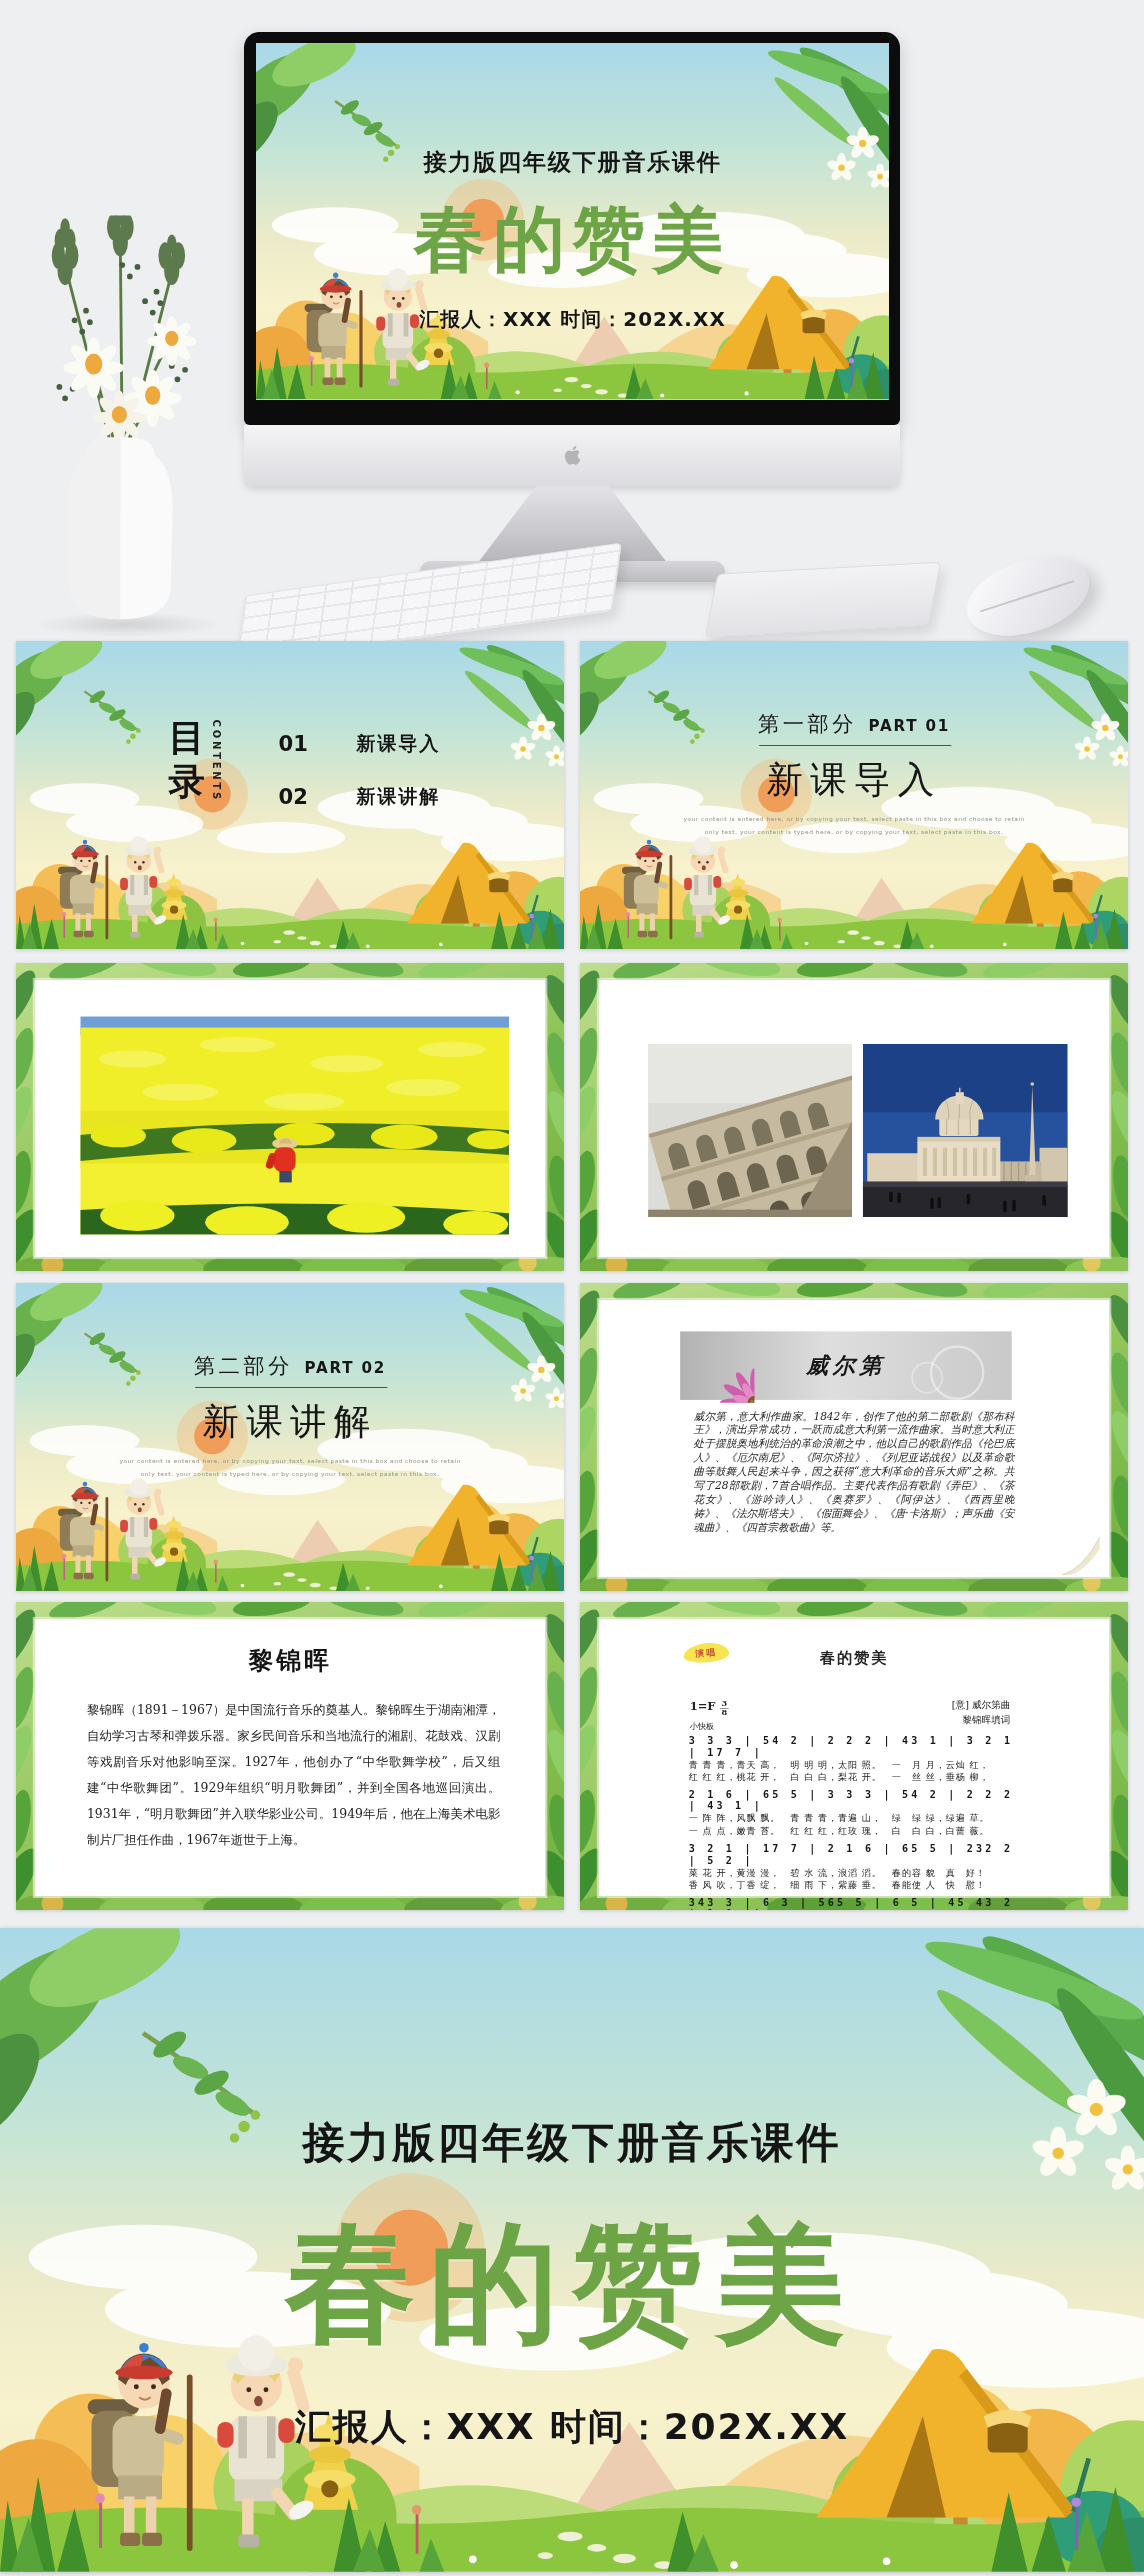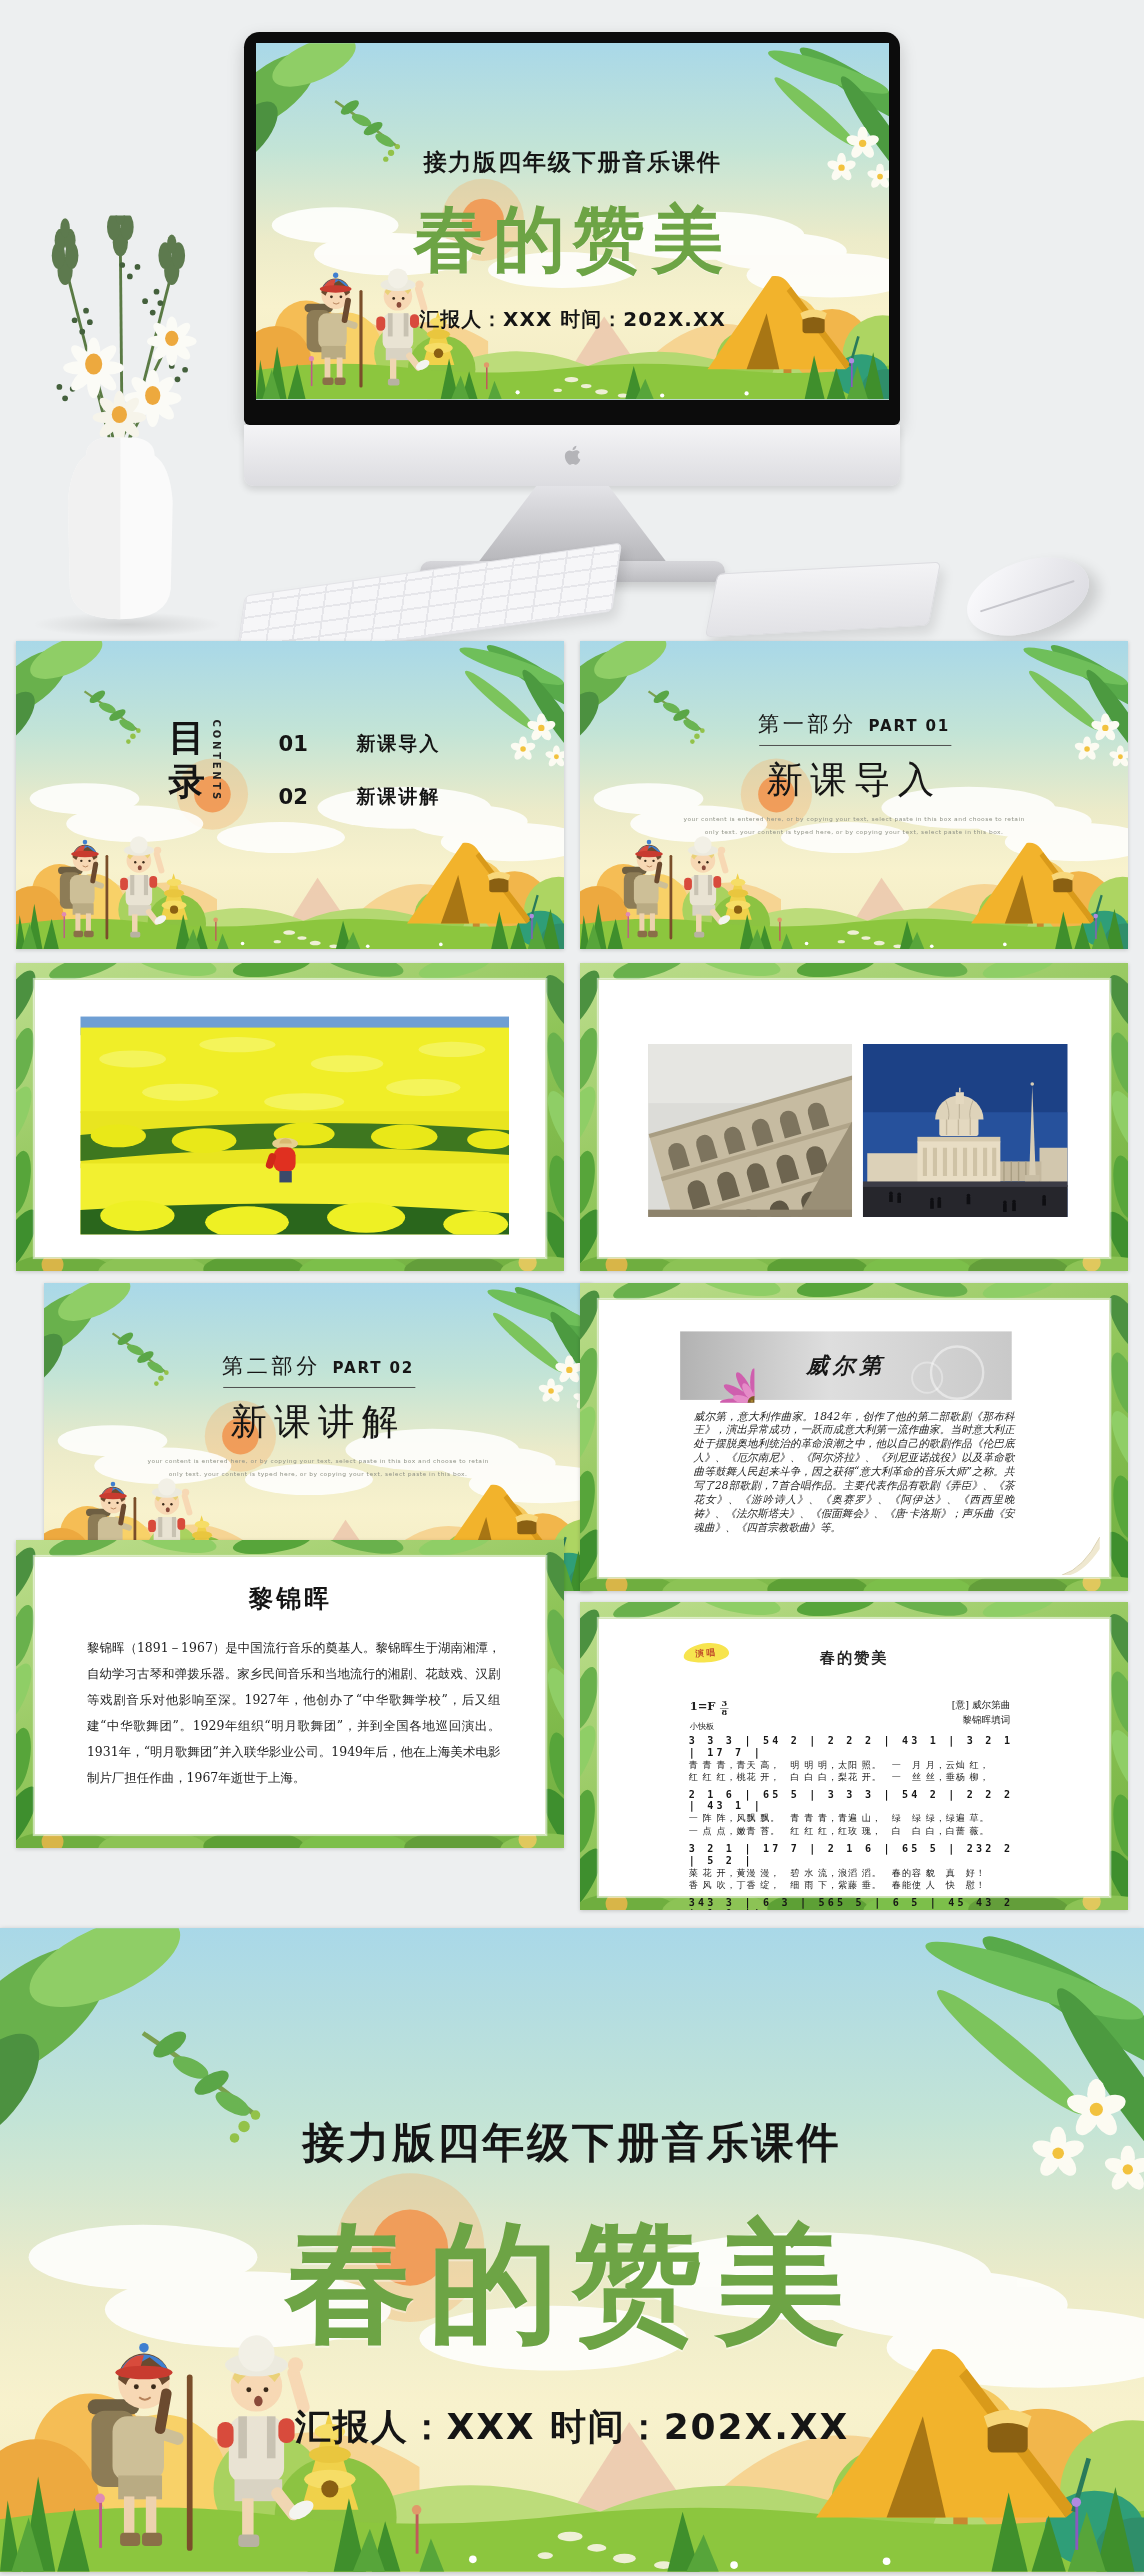--- a/index.html
+++ b/index.html
@@ -652,21 +652,21 @@
       <svg class="abs" style="left:103px;top:134px;" width="426" height="361" viewBox="0 0 450 380" preserveAspectRatio="none">
           <use href="#photo-colosseum"></use>
         </svg>
       <svg class="abs" style="left:551px;top:134px;" width="428" height="361" viewBox="0 0 450 380" preserveAspectRatio="none">
           <use href="#photo-stpeters"></use>
         </svg>
     </div>
   </div>
 </div>
 
-<div class="preview" style="left:16px;top:1283px;margin-left:28px;">
+<div class="preview" style="left:16px;top:1283px;">
   <div class="design scene-bg">
     <svg class="scene-svg" viewBox="0 0 1200 675">
         <use href="#scene"></use>
       </svg>
     <div class="sec-head">
       <span class="sec-name">第二部分</span>
       <span class="sec-part">PART 02</span>
     </div>
     <div class="sec-line"></div>
     <div class="sec-title">新课讲解</div>
@@ -689,21 +689,21 @@
     <svg class="v-flower" viewBox="-40 -40 80 80">
         <use href="#gerbera"></use>
       </svg>
     <div class="v-body">威尔第，意大利作曲家。1842年，创作了他的第二部歌剧《那布科王》，演出异常成功，一跃而成意大利第一流作曲家。当时意大利正处于摆脱奥地利统治的革命浪潮之中，他以自己的歌剧作品《伦巴底人》、《厄尔南尼》、《阿尔济拉》、《列尼亚诺战役》以及革命歌曲等鼓舞人民起来斗争，因之获得“意大利革命的音乐大师”之称。共写了28部歌剧，7首合唱作品。主要代表作品有歌剧《弄臣》、《茶花女》、《游吟诗人》、《奥赛罗》、《阿伊达》、《西西里晚祷》、《法尔斯塔夫》、《假面舞会》、《唐·卡洛斯》；声乐曲《安魂曲》、《四首宗教歌曲》等。</div>
     <svg class="v-curl" viewBox="0 0 84 84">
         <use href="#curl"></use>
       </svg>
   </div>
 </div>
 
-<div class="preview" style="left:16px;top:1540px;">
+<div class="preview" style="left:16px;top:1602px;">
   <div class="design leaf-bg">
     <svg class="scene-svg" viewBox="0 0 1200 675" preserveAspectRatio="none">
         <use href="#leafbg"></use>
       </svg>
     <div class="card"></div>
     <div class="l-title">黎锦晖</div>
     <div class="l-body">黎锦晖（1891－1967）是中国流行音乐的奠基人。黎锦晖生于湖南湘潭，自幼学习古琴和弹拨乐器。家乡民间音乐和当地流行的湘剧、花鼓戏、汉剧等戏剧音乐对他影响至深。1927年，他创办了“中华歌舞学校”，后又组建“中华歌舞团”。1929年组织“明月歌舞团”，并到全国各地巡回演出。1931年，“明月歌舞团”并入联华影业公司。1949年后，他在上海美术电影制片厂担任作曲，1967年逝世于上海。</div>
   </div>
 </div>
 

